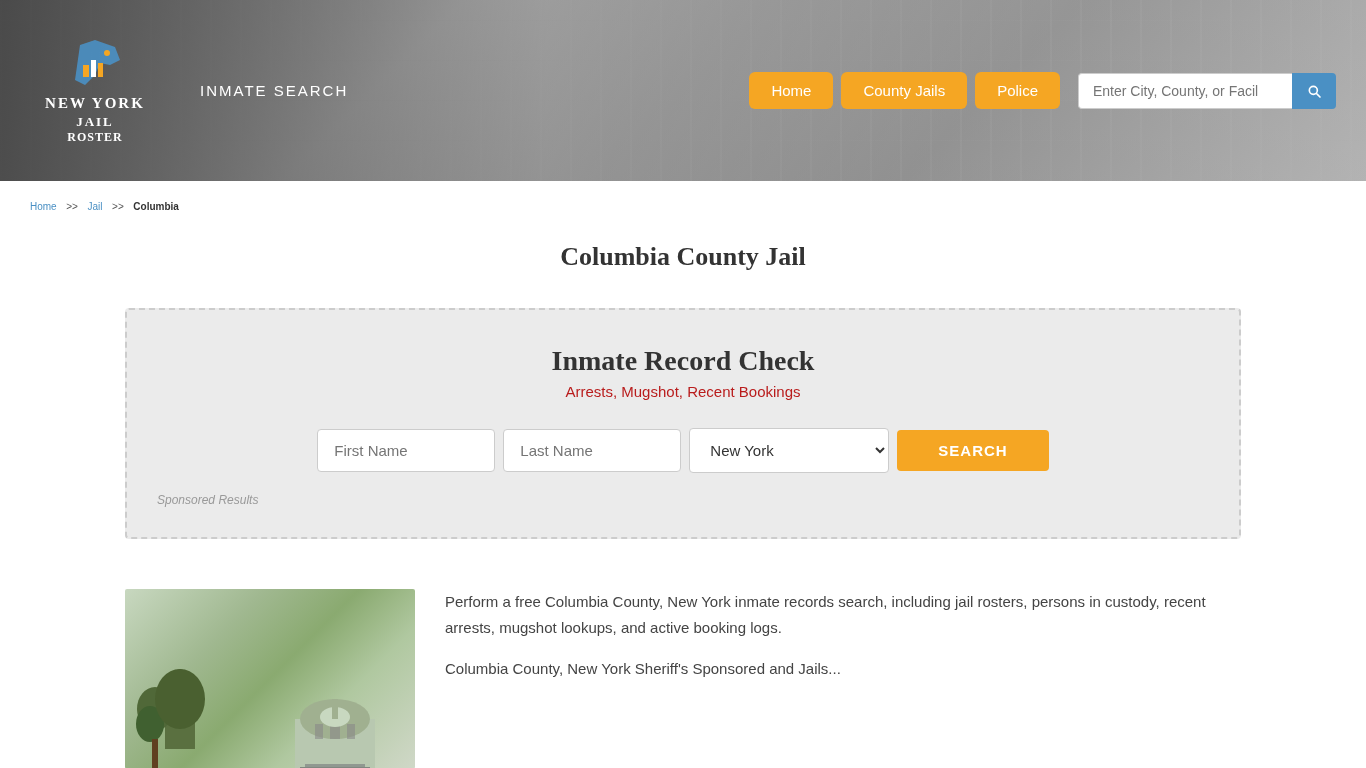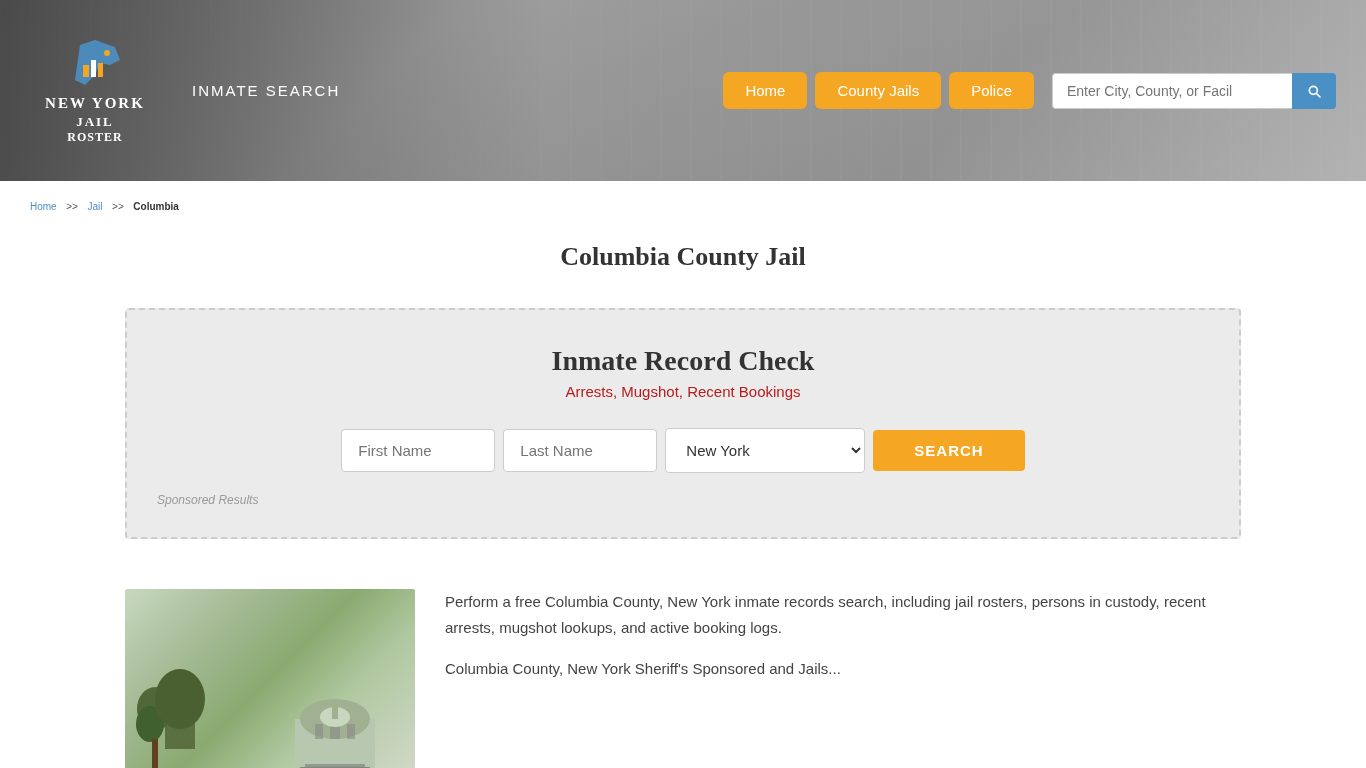--- a/index.html
+++ b/index.html
@@ -74,21 +74,21 @@
     .logo-text .line1 { font-size: 15px; letter-spacing: 2px; }
     .logo-text .line2 { font-size: 13px; letter-spacing: 2px; }
     .logo-text .line3 { font-size: 12px; letter-spacing: 1px; }
 
     .inmate-search-label {
       color: #fff;
       font-size: 15px;
       letter-spacing: 2px;
       font-family: Arial, sans-serif;
       text-transform: uppercase;
-      margin-left: 2px;
+      margin-left: 10px;
     }
 
     .nav-area {
       display: flex;
       gap: 8px;
       margin-left: auto;
       align-items: center;
     }
     .nav-btn {
       padding: 10px 22px;
@@ -103,21 +103,21 @@
     .nav-btn-home { background: #f5a623; }
     .nav-btn-county { background: #f5a623; }
     .nav-btn-police { background: #f5a623; }
 
     .search-bar-area {
       display: flex;
       align-items: center;
       margin-left: 10px;
     }
     .search-bar-area input {
-      width: 240px;
+      width: 214px;
       padding: 9px 14px;
       border: 1px solid #ccc;
       border-right: none;
       border-radius: 4px 0 0 4px;
       font-size: 14px;
       font-family: Arial, sans-serif;
       color: #999;
       background: #fff;
       outline: none;
     }
@@ -187,21 +187,21 @@
       justify-content: center;
       align-items: center;
     }
     .record-check-form input[type="text"] {
       padding: 12px 16px;
       border: 1px solid #ccc;
       border-radius: 4px;
       font-size: 15px;
       font-family: Arial, sans-serif;
       color: #999;
-      width: 154px;
+      width: 178px;
       background: #fff;
       outline: none;
     }
     .record-check-form select {
       padding: 12px 16px;
       border: 1px solid #ccc;
       border-radius: 4px;
       font-size: 15px;
       font-family: Arial, sans-serif;
       color: #333;

